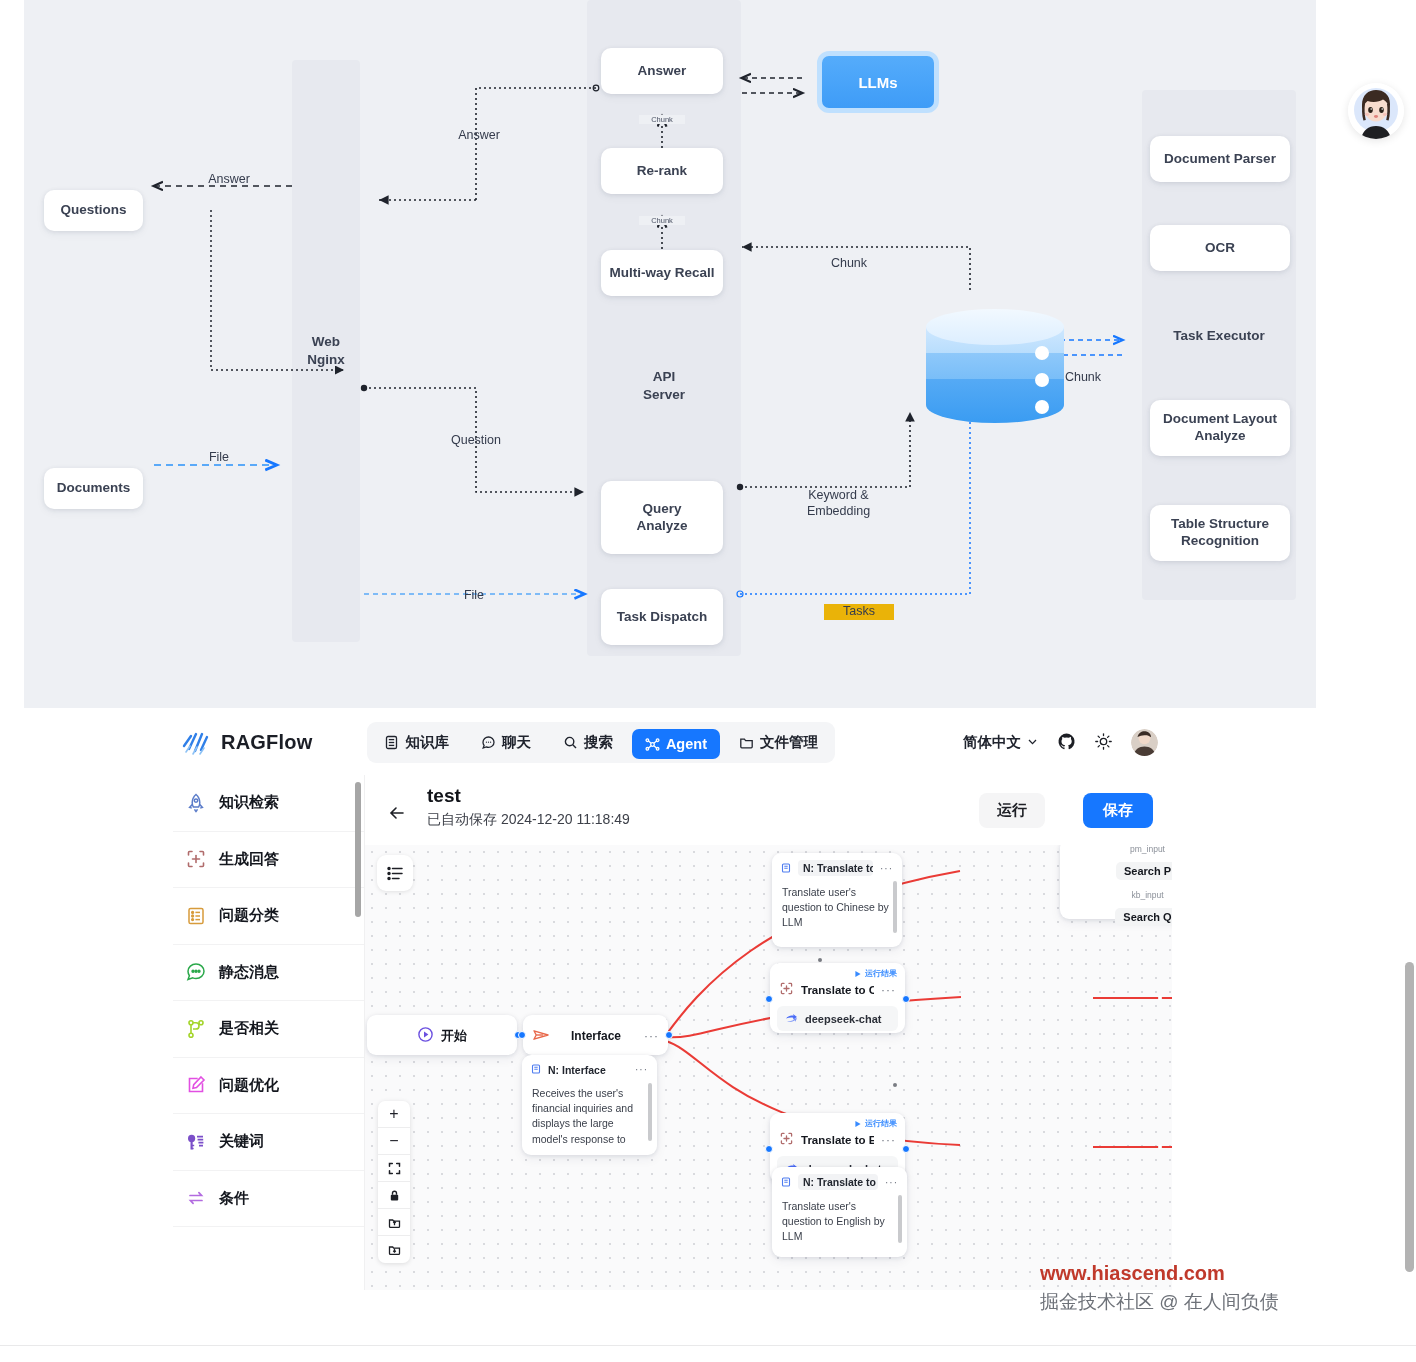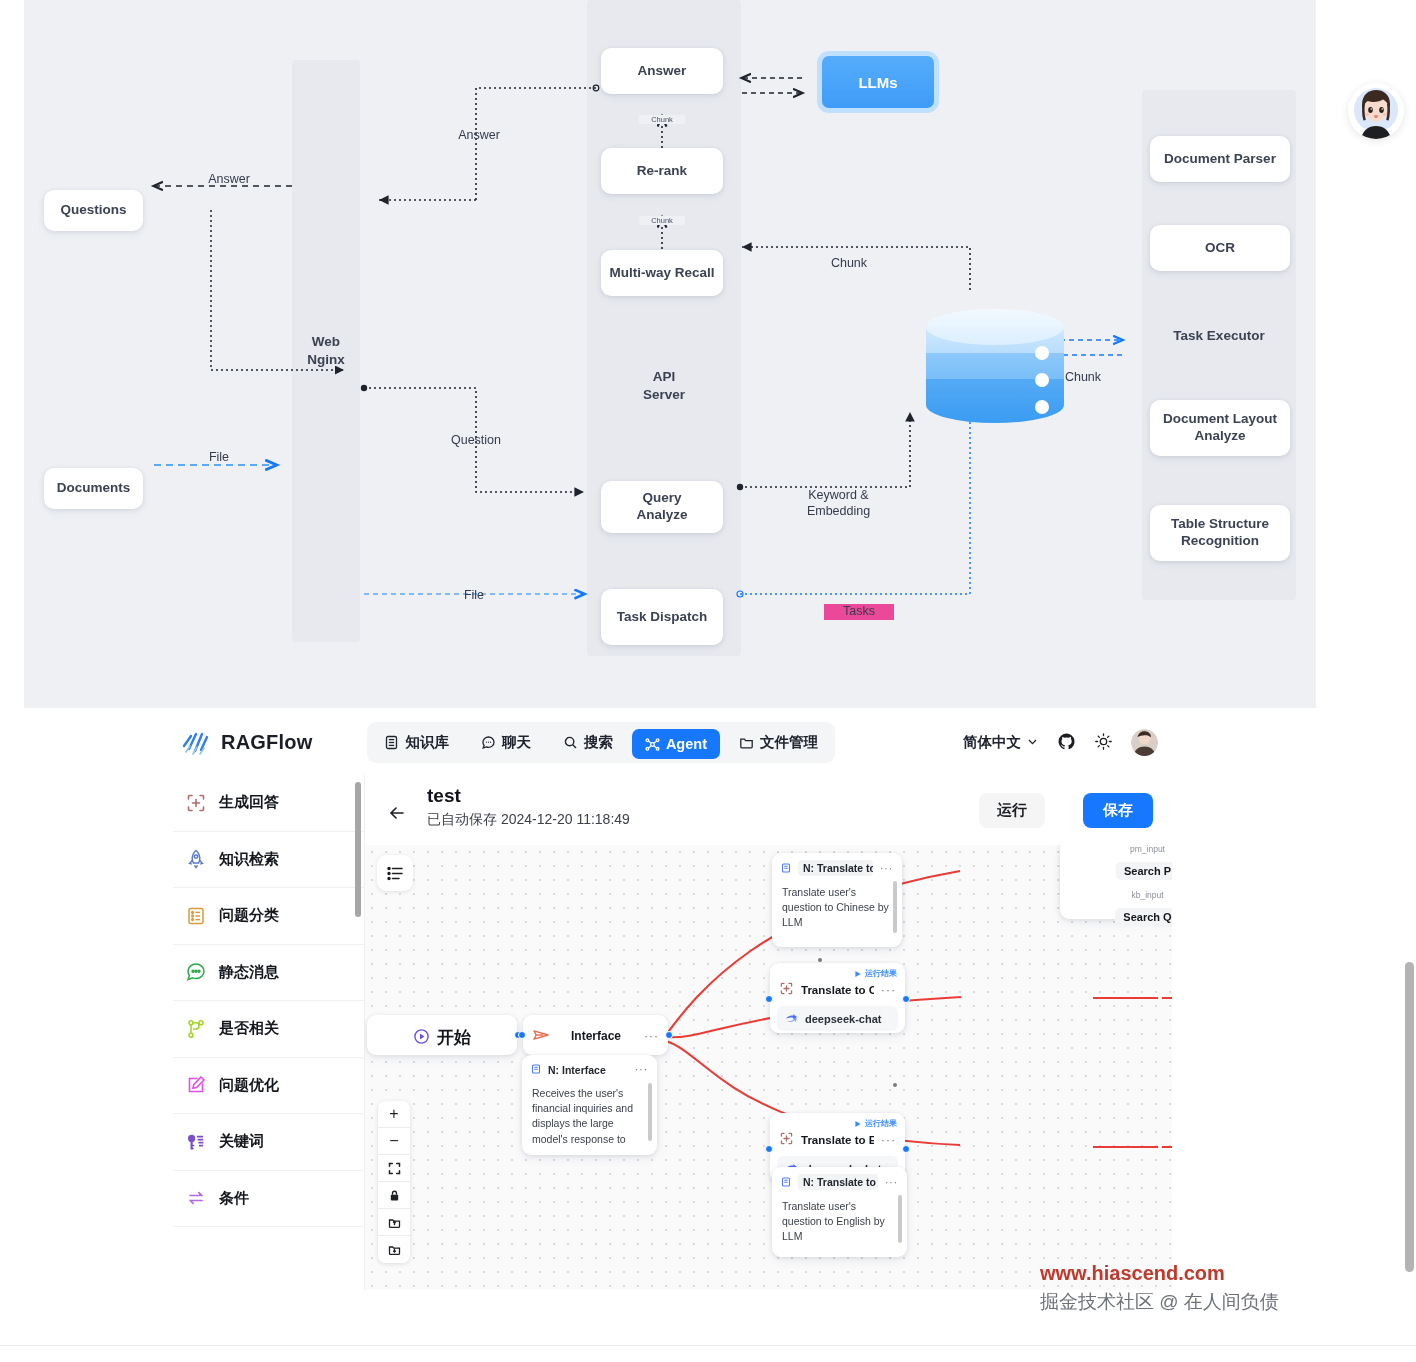--- a/index.html
+++ b/index.html
@@ -317,21 +317,21 @@
 
   <div class="node" style="left:577px; top:48px; width:122px; height:46px;">
       <span>Answer</span>
     </div>
   <div class="node" style="left:577px; top:148px; width:122px; height:46px;">
       <span>Re-rank</span>
     </div>
   <div class="node" style="left:577px; top:250px; width:122px; height:46px;">
       <span>Multi-way Recall</span>
     </div>
-  <div class="node" style="left:577px; top:481px; width:122px; height:52px; white-space:pre;"><span>Query
+  <div class="node" style="left:577px; top:481px; width:122px; height:73px; white-space:pre;"><span>Query
 Analyze</span></div>
   <div class="node" style="left:577px; top:589px; width:122px; height:56px;">
       <span>Task Dispatch</span>
     </div>
 
   <div class="llm-node" style="left:793px; top:51px; width:122px; height:62px;">
       <span>LLMs</span>
     </div>
 
   <div class="node" style="left:1126px; top:136px; width:140px; height:46px;">
@@ -352,21 +352,21 @@
   <div class="edgelabel" style="left:405px; top:588px; width:90px;"><span>File</span></div>
 
   <div class="edgelabel sm" style="left:615px; top:115px; width:46px; background:#eef0f4;"><span>Chunk</span></div>
   <div class="edgelabel sm" style="left:615px; top:216px; width:46px; background:#eef0f4;"><span>Chunk</span></div>
 
   <div class="edgelabel" style="left:790px; top:256px; width:70px; background:#eef0f4;"><span>Chunk</span></div>
   <div class="edgelabel" style="left:1024px; top:370px; width:70px;"><span>Chunk</span></div>
 
   <div class="edgelabel" style="left:762px; top:488px; width:105px; white-space:pre;"><span>Keyword &amp;
 Embedding</span></div>
-  <div class="edgelabel" style="left:800px; top:604px; width:70px; background:#ec4899;"><span>Tasks</span></div>
+  <div class="edgelabel" style="left:800px; top:604px; width:70px; background:#eab308;"><span>Tasks</span></div>
 </div>
 
 <div id="ragflow-app">
 
   <div id="app-topbar">
     <div class="brand">
       <svg class="brand-mark" viewBox="0 0 30 26">
         <g stroke="#2f7fe8" stroke-width="2.4" stroke-linecap="round">
           <line x1="3" y1="16" x2="10" y2="6"></line>
           <line x1="8" y1="19" x2="15" y2="4"></line>
@@ -474,38 +474,38 @@
             <path d="M2 27c1.5-6.5 6-9.5 11.5-9.5S23.5 20.5 25 27z" fill="#4a3c35"></path>
             <path d="M6.5 8c1-5 5.5-6.5 9-5.5 2.5.7 4.5 2.5 4.6 5.8-2-1.6-4-2.2-6.8-2-2.4.2-4.6.7-6.8 1.7z" fill="#3a2c25"></path>
           </svg>
       </span>
     </div>
   </div>
 
   <div id="app-sidebar">
     <div class="side-item">
       <span class="side-ico">
-        <svg viewBox="0 0 22 22" fill="none" stroke="#b06b6b" stroke-width="1.6" stroke-linecap="round">
-            <path d="M3.5 7V4.5A1 1 0 0 1 4.5 3.5H7M15 3.5h2.5a1 1 0 0 1 1 1V7M18.5 15v2.5a1 1 0 0 1-1 1H15M7 18.5H4.5a1 1 0 0 1-1-1V15"></path>
-            <line x1="11" y1="7.5" x2="11" y2="14.5"></line>
-            <line x1="7.5" y1="11" x2="14.5" y2="11"></line>
-          </svg>
-      </span>
-      <span>生成回答</span>
-    </div>
-    <div class="side-item">
-      <span class="side-ico">
         <svg viewBox="0 0 22 22" fill="none" stroke="#5b7cc9" stroke-width="1.5">
             <path d="M11 2.5c2.6 2.2 3.8 5.2 3.8 8.3 0 1.6-.4 3-1.2 4.2H8.4c-.8-1.2-1.2-2.6-1.2-4.2 0-3.1 1.2-6.1 3.8-8.3z"></path>
             <circle cx="11" cy="8.6" r="1.7"></circle>
             <path d="M7.2 12.4 4.6 15.4l2.2.6M14.8 12.4l2.6 3-2.2.6"></path>
             <path d="M9.6 17.2c.6 1.4 1.4 2.3 1.4 2.3s.8-.9 1.4-2.3"></path>
           </svg>
       </span>
       <span>知识检索</span>
+    </div>
+    <div class="side-item">
+      <span class="side-ico">
+        <svg viewBox="0 0 22 22" fill="none" stroke="#b06b6b" stroke-width="1.6" stroke-linecap="round">
+            <path d="M3.5 7V4.5A1 1 0 0 1 4.5 3.5H7M15 3.5h2.5a1 1 0 0 1 1 1V7M18.5 15v2.5a1 1 0 0 1-1 1H15M7 18.5H4.5a1 1 0 0 1-1-1V15"></path>
+            <line x1="11" y1="7.5" x2="11" y2="14.5"></line>
+            <line x1="7.5" y1="11" x2="14.5" y2="11"></line>
+          </svg>
+      </span>
+      <span>生成回答</span>
     </div>
     <div class="side-item">
       <span class="side-ico">
         <svg viewBox="0 0 22 22" fill="none" stroke="#d79b3b" stroke-width="1.5">
             <rect x="4" y="3.5" width="14" height="15" rx="1.6"></rect>
             <circle cx="7.6" cy="7.4" r=".9" fill="#d79b3b"></circle>
             <circle cx="7.6" cy="11" r=".9" fill="#d79b3b"></circle>
             <circle cx="7.6" cy="14.6" r=".9" fill="#d79b3b"></circle>
             <line x1="10.4" y1="7.4" x2="15" y2="7.4"></line>
             <line x1="10.4" y1="11" x2="15" y2="11"></line>
@@ -640,21 +640,21 @@
     </div>
 
     <div class="fnode" style="left:2px; top:170px; width:150px; height:40px;">
       <div class="fnode-row" style="justify-content:center; padding-top:11px;">
         <span>
           <svg width="17" height="17" viewBox="0 0 17 17" fill="none" stroke="#6b50e0" stroke-width="1.4">
               <circle cx="8.5" cy="8.5" r="6.6"></circle>
               <path d="M7 5.6 11.4 8.5 7 11.4z" fill="#6b50e0" stroke="none"></path>
             </svg>
         </span>
-        <span class="fnode-title" style="font-size:17px;">开始</span>
+        <span class="fnode-title" style="font-size:13px;">开始</span>
       </div>
       <div class="port" style="right:-5px; top:16px;"></div>
     </div>
 
     <div class="fnode" style="left:158px; top:170px; width:145px; height:40px;">
       <div class="fnode-row" style="padding-top:11px;">
         <span>
           <svg width="18" height="18" viewBox="0 0 18 18" fill="none" stroke="#e8684a" stroke-width="1.4" stroke-linejoin="round">
               <path d="M2 4.8 16 9 2 13.2 4.2 9z"></path>
               <line x1="4.2" y1="9" x2="11" y2="9"></line>

